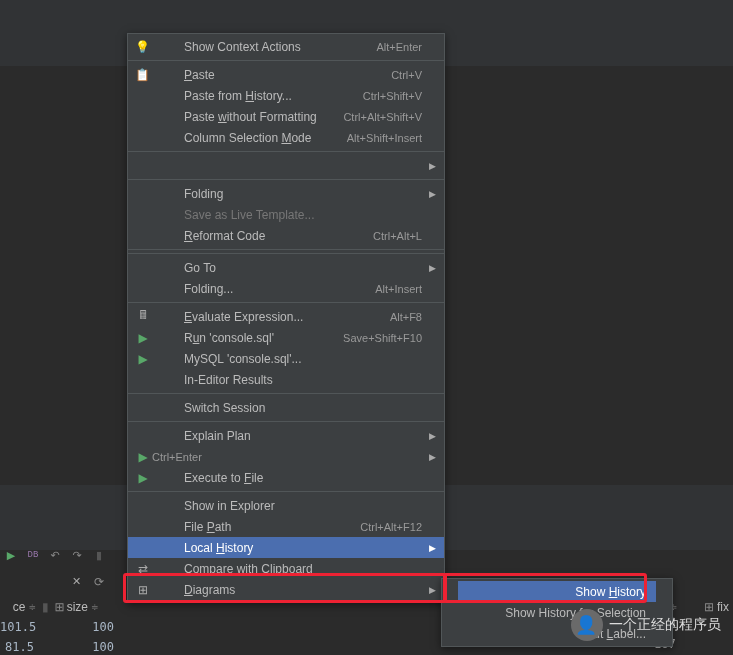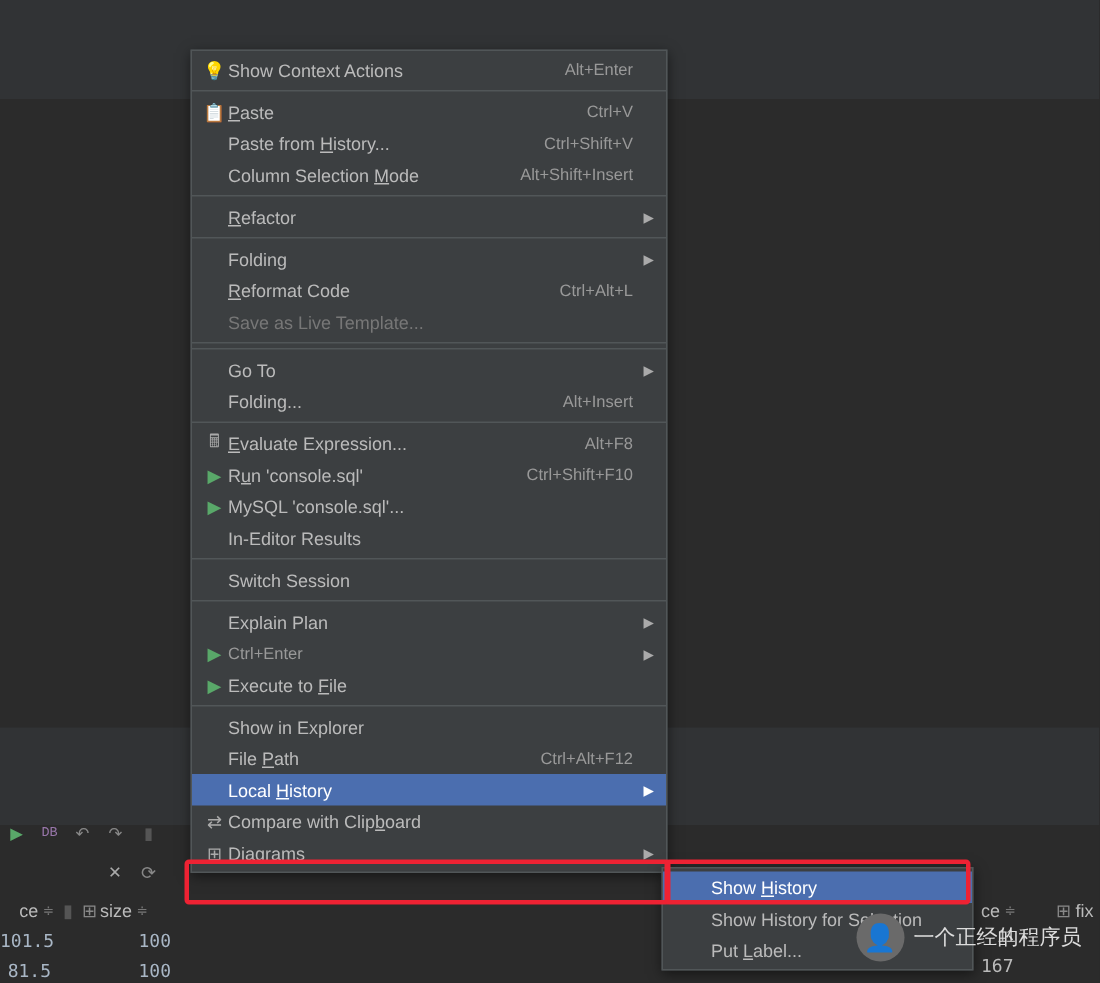--- a/index.html
+++ b/index.html
@@ -48,44 +48,45 @@
     box-shadow:0 2px 8px rgba(0,0,0,.5);
     padding:2px 0;
   }
   .mi {
     display:flex; align-items:center;
     height:21px; padding:0 22px 0 6px;
     position:relative; cursor:default;
   }
   .mi.disabled { color:#777; }
   .mi .ic { width:18px; display:inline-flex; justify-content:center; color:#aaa; }
-  .mi .lbl { flex:1; white-space:nowrap; }
+  .mi .lbl { flex:1; white-space:nowrap;margin-left:32px; }
   .mi .sc  { color:#999; font-size:11px; }
   .mi .arrow {
     position:absolute; right:8px; color:#aaa; font-size:9px;
   }
   .sep { height:1px; margin:3px 0; background:#515658; }
   .ul { text-decoration:underline; }
   .mi.sel { background:#4b6eaf; color:#fff; }
   .mi.sel .sc, .mi.sel .arrow, .mi.sel .ic { color:#fff; }
   .red-box {
     position:absolute; border:3px solid #e23; border-radius:3px;
     pointer-events:none;
   }
   .rb1 { left:123px; top:573px; width:324px; height:30px; }
   .rb2 { left:443px; top:573px; width:204px; height:30px; }
 
   
   .sub {
     position:absolute; left:441px; top:578px;
-    width:208px;
+    width:232px;
     background:#3c3f41;
     border:1px solid #515658;
     box-shadow:0 2px 8px rgba(0,0,0,.5);
-    padding:2px 0;
+    padding:2px 16px;
+    text-align:right;
   }
   .sub .mi { padding:0 10px 0 14px; }
 
   
   .wm {
     position:absolute; right:12px; bottom:14px;
     display:flex; align-items:center; gap:6px;
     color:#dcdcdc; font-size:14px;
   }
   .wm-av {
@@ -166,43 +167,47 @@
       <span class="lbl"><span class="ul">P</span>aste</span>
       <span class="sc">Ctrl+V</span>
     </div>
     <div class="mi">
       <span class="ic"></span>
       <span class="lbl">Paste from <span class="ul">H</span>istory...</span>
       <span class="sc">Ctrl+Shift+V</span>
     </div>
     <div class="mi">
       <span class="ic"></span>
+      <span class="lbl">Paste <span class="ul">w</span>ithout Formatting</span>
+      <span class="sc">Ctrl+Alt+Shift+V</span>
+    </div>
+    <div class="mi">
+      <span class="ic"></span>
       <span class="lbl">Column Selection <span class="ul">M</span>ode</span>
       <span class="sc">Alt+Shift+Insert</span>
     </div>
     <div class="sep"></div>
     <div class="mi">
       <span class="ic"></span>
-      <span class="lbl"><span class="ul">R</span>efactor</span>
       <span class="arrow">▶</span>
     </div>
     <div class="sep"></div>
     <div class="mi">
       <span class="ic"></span>
       <span class="lbl">Folding</span>
       <span class="arrow">▶</span>
+    </div>
+    <div class="mi disabled">
+      <span class="ic"></span>
+      <span class="lbl">Save as Live Template...</span>
     </div>
     <div class="mi">
       <span class="ic"></span>
       <span class="lbl"><span class="ul">R</span>eformat Code</span>
       <span class="sc">Ctrl+Alt+L</span>
-    </div>
-    <div class="mi disabled">
-      <span class="ic"></span>
-      <span class="lbl">Save as Live Template...</span>
     </div>
     <div class="sep"></div>
     <div class="sep"></div>
     <div class="mi">
       <span class="ic"></span>
       <span class="lbl">Go To</span>
       <span class="arrow">▶</span>
     </div>
     <div class="mi">
       <span class="ic"></span>
@@ -211,21 +216,21 @@
     </div>
     <div class="sep"></div>
     <div class="mi">
       <span class="ic">🖩</span>
       <span class="lbl"><span class="ul">E</span>valuate Expression...</span>
       <span class="sc">Alt+F8</span>
     </div>
     <div class="mi">
       <span class="ic" style="color: rgb(89, 168, 105);">▶</span>
       <span class="lbl">R<span class="ul">u</span>n 'console.sql'</span>
-      <span class="sc">Ctrl+Shift+F10</span>
+      <span class="sc">Save+Shift+F10</span>
     </div>
     <div class="mi">
       <span class="ic" style="color: rgb(89, 168, 105);">▶</span>
       <span class="lbl">MySQL 'console.sql'...</span>
     </div>
     <div class="mi">
       <span class="ic"></span>
       <span class="lbl">In-Editor Results</span>
     </div>
     <div class="sep"></div>

